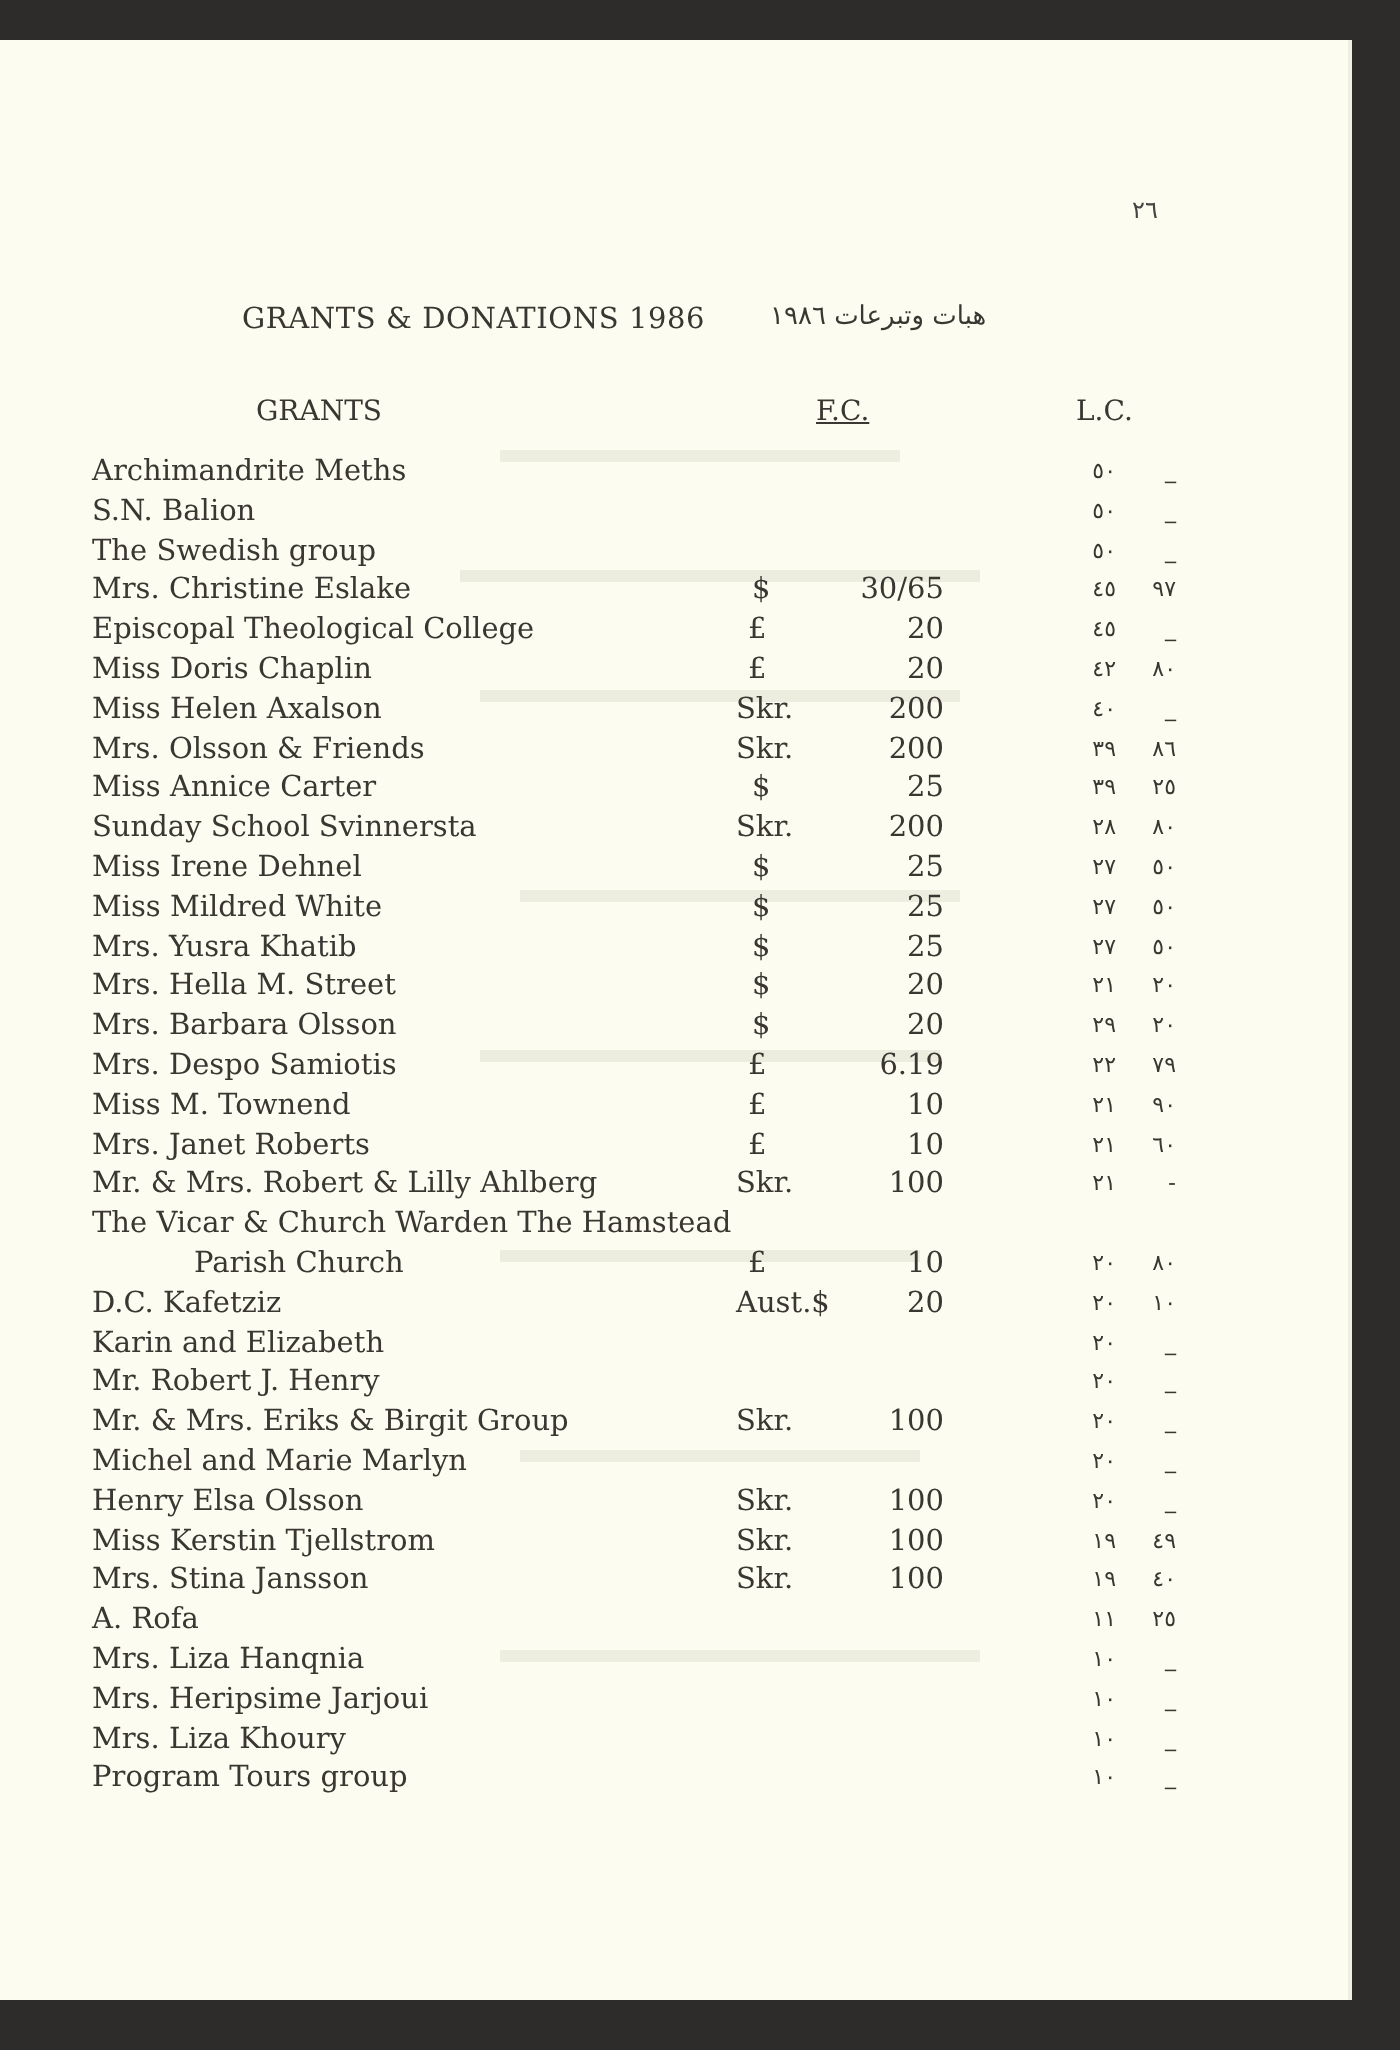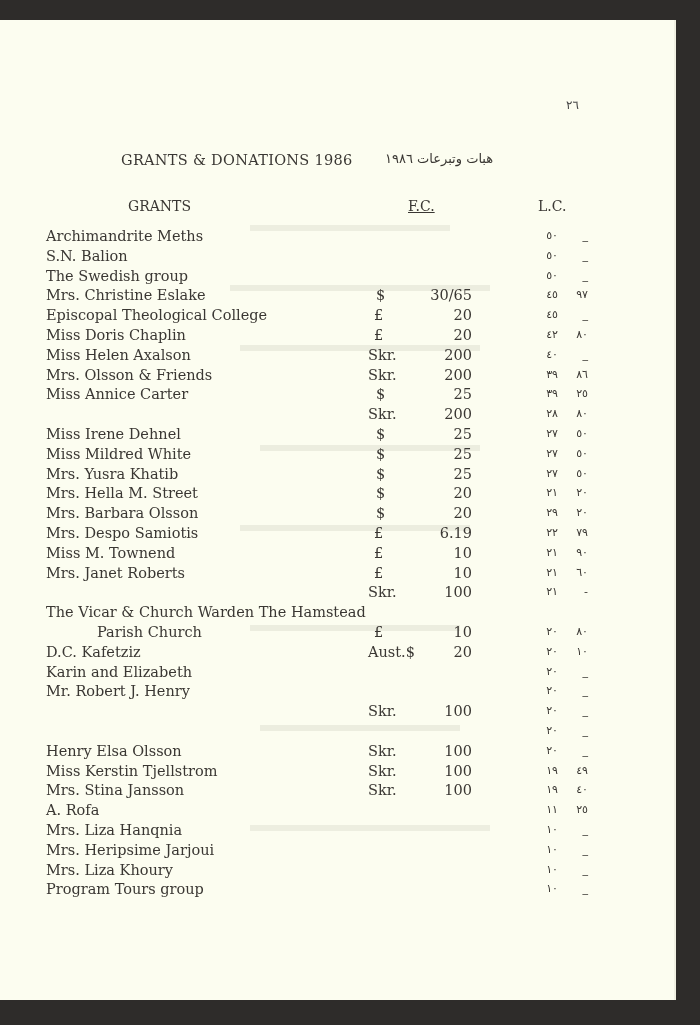--- a/index.html
+++ b/index.html
@@ -114,20 +114,21 @@
         <span class="amt" style="right: 202px;">200</span>
         <span class="lc"><span class="a">٣٩</span><span class="b">٨٦</span></span>
       </div>
       <div class="row">
         <span class="name">Miss Annice Carter</span>
         <span class="cur" style="left: 376px;">$</span>
         <span class="amt" style="right: 202px;">25</span>
         <span class="lc"><span class="a">٣٩</span><span class="b">٢٥</span></span>
       </div>
       <div class="row">
+        <span class="name">Sunday School Svinnersta</span>
         <span class="cur" style="left: 368px;">Skr.</span>
         <span class="amt" style="right: 202px;">200</span>
         <span class="lc"><span class="a">٢٨</span><span class="b">٨٠</span></span>
       </div>
       <div class="row">
         <span class="name">Miss Irene Dehnel</span>
         <span class="cur" style="left: 376px;">$</span>
         <span class="amt" style="right: 202px;">25</span>
         <span class="lc"><span class="a">٢٧</span><span class="b">٥٠</span></span>
       </div>
@@ -167,20 +168,21 @@
         <span class="amt" style="right: 202px;">10</span>
         <span class="lc"><span class="a">٢١</span><span class="b">٩٠</span></span>
       </div>
       <div class="row">
         <span class="name">Mrs. Janet Roberts</span>
         <span class="cur" style="left: 374px;">£</span>
         <span class="amt" style="right: 202px;">10</span>
         <span class="lc"><span class="a">٢١</span><span class="b">٦٠</span></span>
       </div>
       <div class="row">
+        <span class="name">Mr. &amp; Mrs. Robert &amp; Lilly Ahlberg</span>
         <span class="cur" style="left: 368px;">Skr.</span>
         <span class="amt" style="right: 202px;">100</span>
         <span class="lc"><span class="a">٢١</span><span class="b">-</span></span>
       </div>
       <div class="row">
         <span class="name">The Vicar &amp; Church Warden The Hamstead</span>
         <span class="cur" style="left: 372px;"></span>
         <span class="amt" style="right: 202px;"></span>
         <span class="lc"><span class="a"></span><span class="b"></span></span>
       </div>
@@ -202,25 +204,27 @@
         <span class="amt" style="right: 202px;"></span>
         <span class="lc"><span class="a">٢٠</span><span class="b">_</span></span>
       </div>
       <div class="row">
         <span class="name">Mr. Robert J. Henry</span>
         <span class="cur" style="left: 372px;"></span>
         <span class="amt" style="right: 202px;"></span>
         <span class="lc"><span class="a">٢٠</span><span class="b">_</span></span>
       </div>
       <div class="row">
-        <span class="cur" style="left: 368px;">Skr.</span>
-        <span class="amt" style="right: 202px;">100</span>
-        <span class="lc"><span class="a">٢٠</span><span class="b">_</span></span>
-      </div>
-      <div class="row">
+        <span class="name">Mr. &amp; Mrs. Eriks &amp; Birgit Group</span>
+        <span class="cur" style="left: 368px;">Skr.</span>
+        <span class="amt" style="right: 202px;">100</span>
+        <span class="lc"><span class="a">٢٠</span><span class="b">_</span></span>
+      </div>
+      <div class="row">
+        <span class="name">Michel and Marie Marlyn</span>
         <span class="cur" style="left: 372px;"></span>
         <span class="amt" style="right: 202px;"></span>
         <span class="lc"><span class="a">٢٠</span><span class="b">_</span></span>
       </div>
       <div class="row">
         <span class="name">Henry Elsa Olsson</span>
         <span class="cur" style="left: 368px;">Skr.</span>
         <span class="amt" style="right: 202px;">100</span>
         <span class="lc"><span class="a">٢٠</span><span class="b">_</span></span>
       </div>

